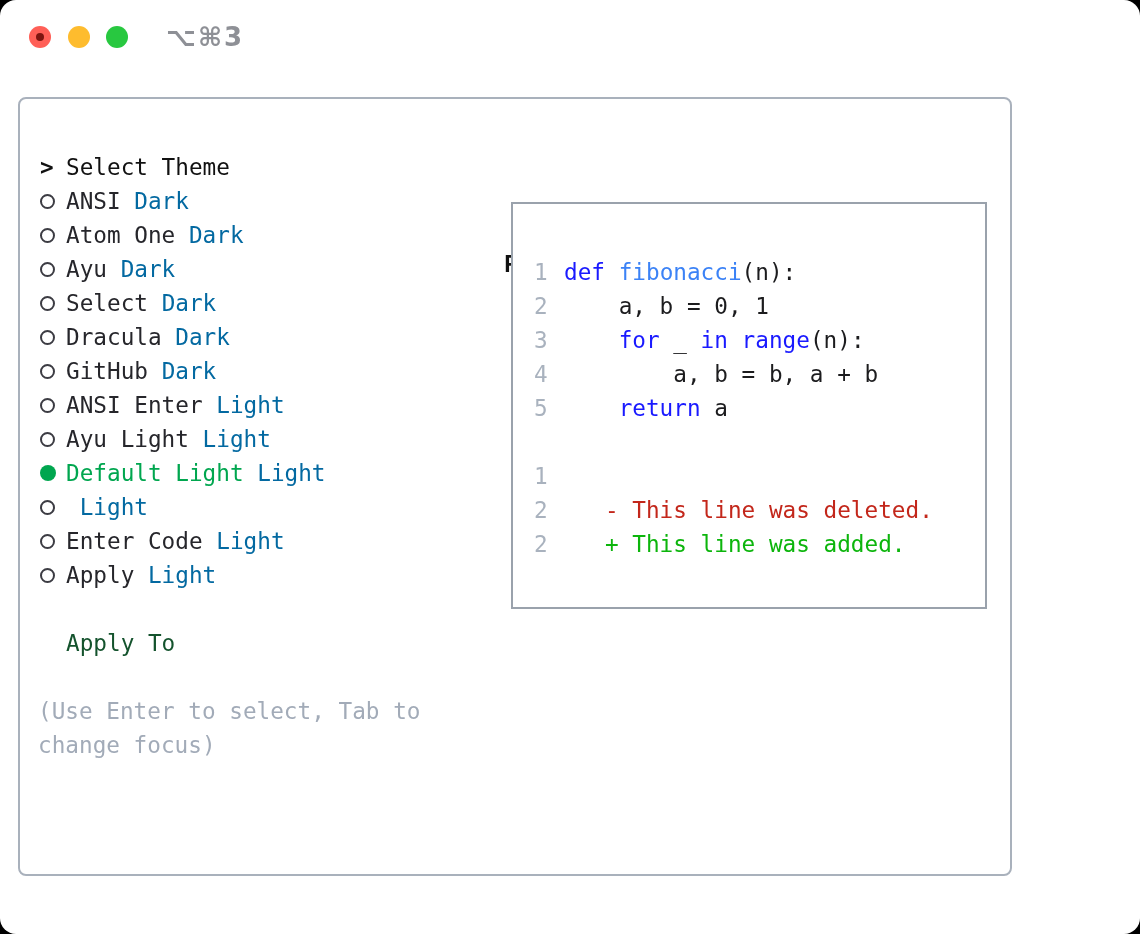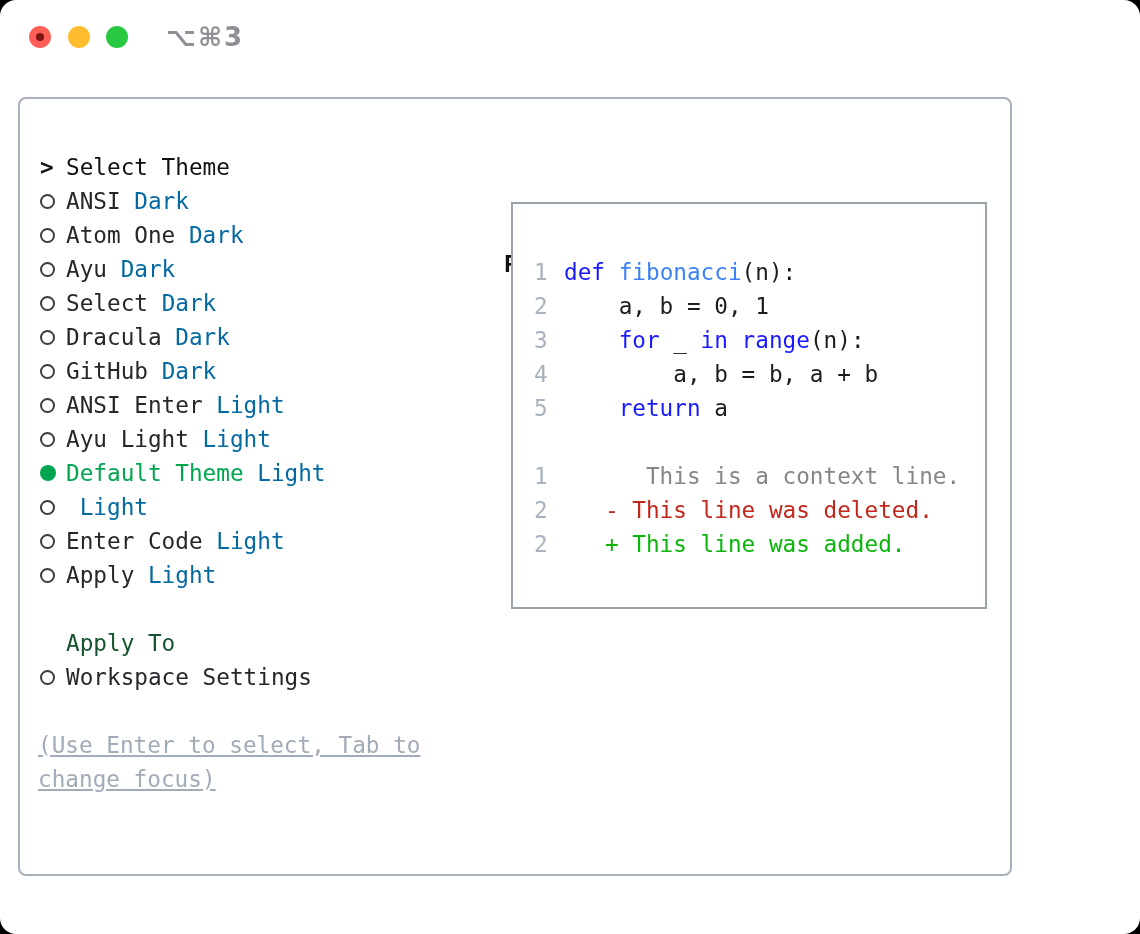--- a/index.html
+++ b/index.html
@@ -43,21 +43,21 @@
   .prompt{font-weight:bold;color:#111;}
   .hdr-label{font-weight:normal;color:#111;}
   .item-name{color:#26262b;}
   .item-name.sel{color:var(--green-ui);}
   .item-tag{color:#0369a1;text-align:right;}
   .theme-list{position:absolute;left:20px;top:51px;}
   .spacer{height:34px;}
   .apply-label{color:#14532d;}
   .hint{
     margin-left:-2px;width:420px;font-size:22.7px;line-height:34px;
-    color:#a2abb8;white-space:normal;text-decoration:underline;
+    color:#a2abb8;white-space:normal;
   }
   
   .preview-label{
     position:absolute;left:484px;top:148px;height:34px;display:flex;align-items:center;
     font-size:22.7px;font-weight:bold;color:#111;
   }
   .preview-box{
     position:absolute;left:491px;top:103px;width:476px;height:407px;
     border:2px solid #9aa2ac;background:#fff;box-sizing:border-box;
     padding:51px 0 0 21px;overflow:hidden;
@@ -93,46 +93,45 @@
       </div>
       <div id="themes-container">
           <div class="row"><span class="marker"><span class="ring"></span></span><span class="item-name">ANSI</span><span class="item-tag"> Dark</span></div>
           <div class="row"><span class="marker"><span class="ring"></span></span><span class="item-name">Atom One</span><span class="item-tag"> Dark</span></div>
           <div class="row"><span class="marker"><span class="ring"></span></span><span class="item-name">Ayu</span><span class="item-tag"> Dark</span></div>
           <div class="row"><span class="marker"><span class="ring"></span></span><span class="item-name">Select</span><span class="item-tag"> Dark</span></div>
           <div class="row"><span class="marker"><span class="ring"></span></span><span class="item-name">Dracula</span><span class="item-tag"> Dark</span></div>
           <div class="row"><span class="marker"><span class="ring"></span></span><span class="item-name">GitHub</span><span class="item-tag"> Dark</span></div>
           <div class="row"><span class="marker"><span class="ring"></span></span><span class="item-name">ANSI Enter</span><span class="item-tag"> Light</span></div>
           <div class="row"><span class="marker"><span class="ring"></span></span><span class="item-name">Ayu Light</span><span class="item-tag"> Light</span></div>
-          <div class="row"><span class="marker"><span class="dot-sel"></span></span><span class="item-name sel">Default Theme</span><span class="item-tag"> Light</span></div>
+          <div class="row"><span class="marker"><span class="dot-sel"></span></span><span class="item-name sel">Default Light</span><span class="item-tag"> Light</span></div>
           <div class="row"><span class="marker"><span class="ring"></span></span><span class="item-tag"> Light</span></div>
           <div class="row"><span class="marker"><span class="ring"></span></span><span class="item-name">Enter Code</span><span class="item-tag"> Light</span></div>
           <div class="row"><span class="marker"><span class="ring"></span></span><span class="item-name">Apply</span><span class="item-tag"> Light</span></div>
         </div>
       <div class="spacer"></div>
       <div class="row">
         <span class="marker"></span><span class="apply-label">Apply To</span>
       </div>
       <div id="apply-container">
-          <div class="row"><span class="marker"><span class="ring"></span></span><span class="item-name">Workspace Settings</span></div>
         </div>
       <div class="spacer"></div>
       <div class="hint">(Use Enter to select, Tab to change focus)</div>
     </div>
 
     <div class="preview-label">Preview</div>
 
     <div class="preview-box">
       <div id="code-container">
           <div class="code-line"><span class="ln">1</span><span class="c-kw">def</span><span class="c-pl"> </span><span class="c-fn">fibonacci</span><span class="c-pl">(n):</span></div>
           <div class="code-line"><span class="ln">2</span><span class="c-pl">    a, b = 0, 1</span></div>
           <div class="code-line"><span class="ln">3</span><span class="c-pl">    </span><span class="c-kw">for</span><span class="c-pl"> _ </span><span class="c-kw">in</span><span class="c-pl"> </span><span class="c-kw">range</span><span class="c-pl">(n):</span></div>
           <div class="code-line"><span class="ln">4</span><span class="c-pl">        a, b = b, a + b</span></div>
           <div class="code-line"><span class="ln">5</span><span class="c-pl">    </span><span class="c-kw">return</span><span class="c-pl"> a</span></div>
           <div class="code-line"><span class="ln"></span></div>
-          <div class="code-line"><span class="ln">1</span><span class="c-ctx">      This is a context line.</span></div>
+          <div class="code-line"><span class="ln">1</span></div>
           <div class="code-line"><span class="ln">2</span><span class="c-del">   - This line was deleted.</span></div>
           <div class="code-line"><span class="ln">2</span><span class="c-add">   + This line was added.</span></div>
         </div>
     </div>
 
   </div>
 </div>
 
 </body></html>

